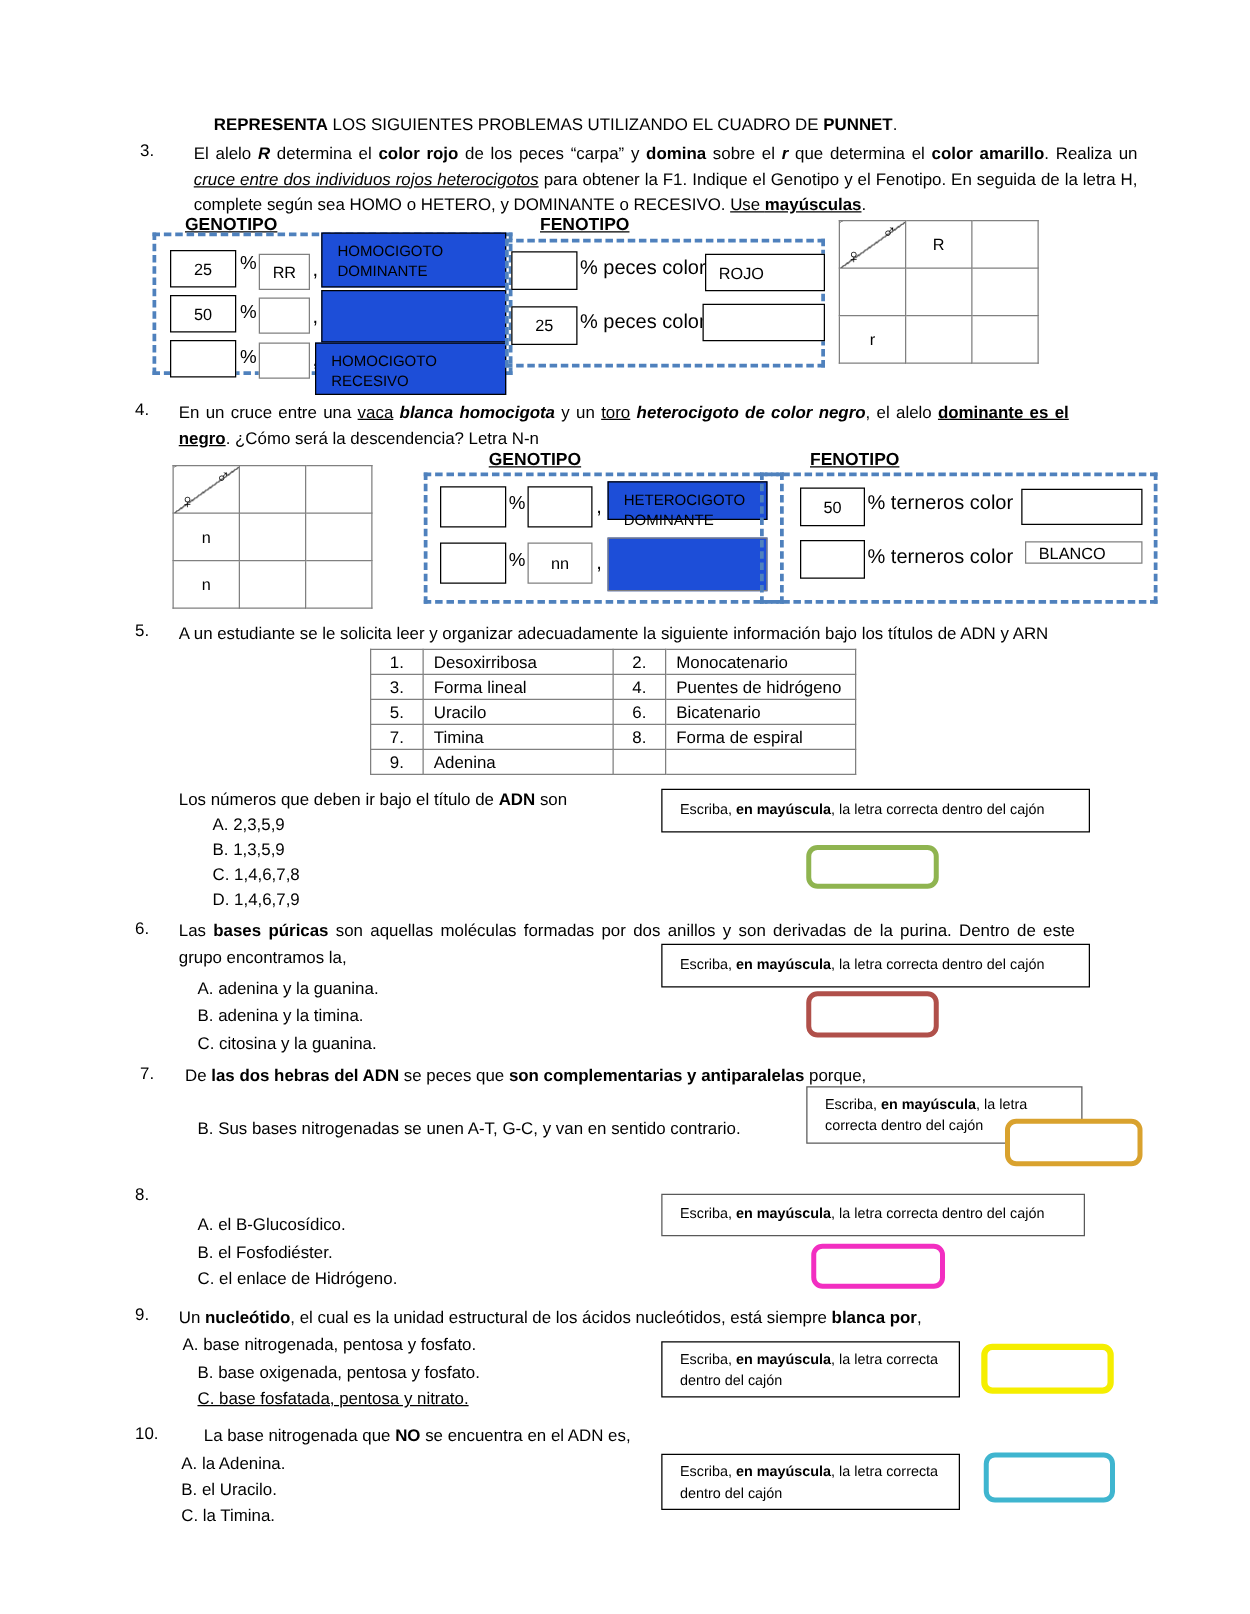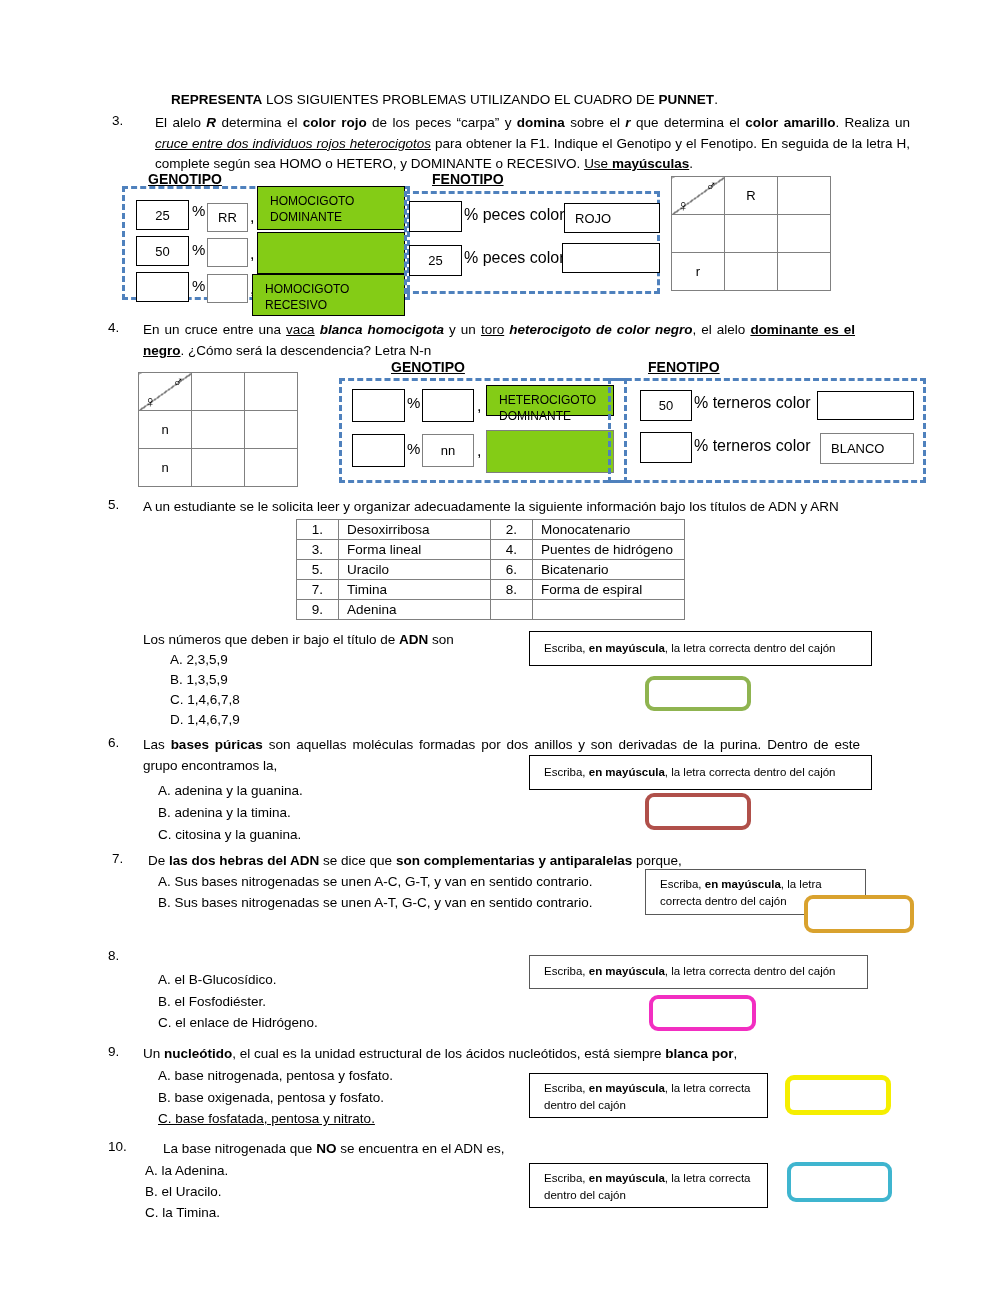--- a/index.html
+++ b/index.html
@@ -42,21 +42,21 @@
     border: 1.4px solid #000000;
     display: flex;
     align-items: center;
     justify-content: center;
     font-size: 13px;
   }
   .inbox.grey { border-color: #808080; }
   .inbox.left { justify-content: flex-start; padding-left: 10px; }
   .labelbox {
     position: absolute;
-    background: #84cc16;
+    background: #1d4ed8;
     border: 1.4px solid #000000;
     font-size: 12px;
     line-height: 1.35;
     padding: 6px 0 0 12px;
   }
   .labelbox.grey { border-color: #7f7f7f; }
   .pctsign { position: absolute; font-size: 15px; }
   .comma  { position: absolute; font-size: 16px; }
   .plaintext { position: absolute; font-size: 16px; white-space: nowrap; }
   .seclabel { position: absolute; font-size: 14px; font-weight: bold; text-decoration: underline; }
@@ -233,21 +233,21 @@
   <div class="labelbox grey" style="left:486px; top:430px; width:128px; height:43px;"></div>
 
   <div class="dashgroup" style="left:608px; top:378px; width:318px; height:105px;"></div>
 
   <div class="inbox" style="left:640px; top:390px; width:52px; height:31px;">50</div>
   <div class="plaintext" style="left:694px; top:394px;">% terneros color</div>
   <div class="inbox left" style="left:817px; top:391px; width:97px; height:29px;"></div>
 
   <div class="inbox" style="left:640px; top:432px; width:52px; height:31px;"></div>
   <div class="plaintext" style="left:694px; top:437px;">% terneros color</div>
-  <div class="inbox left grey" style="left:820px; top:433px; width:94px; height:31px;">BLANCO</div>
+  <div class="inbox left grey" style="left:820px; top:433px; width:94px; height:18px;">BLANCO</div>
 
   <div class="qnum" style="left:108px; top:497px;">5.</div>
   <div class="qbody" style="left:143px; top:497px; width:718px; text-align:left;">A un estudiante se le solicita leer y organizar adecuadamente la siguiente información bajo los títulos de ADN y ARN</div>
 
   <table class="infotable" style="left:296px; top:519px;">
     <tbody>
         <tr>
       <td class="num">1.</td>
       <td class="val">Desoxirribosa</td>
       <td class="num">2.</td>
@@ -298,42 +298,41 @@
   <div class="opt" style="left:158px; top:781px;">A. adenina y la guanina.</div>
   <div class="opt" style="left:158px; top:803px;">B. adenina y la timina.</div>
   <div class="opt" style="left:158px; top:825px;">C. citosina y la guanina.</div>
 
   <div class="instr" style="left:529px; top:755px; width:343px; height:35px;">
     <span><span>Escriba, </span><span class="b">en mayúscula</span><span>, la letra correcta dentro del cajón</span></span>
   </div>
   <div class="ansbox" style="left:645px; top:793px; width:106px; height:37px; border-width:4px; border-color:#b0504a;"></div>
 
   <div class="qnum" style="left:112px; top:851px;">7.</div>
-  <div class="qbody" id="q7-text" style="left:148px; top:851px; width:720px;"><span>De </span><span style="font-weight: bold;">las dos hebras del ADN</span><span>  se dice que </span><span style="font-weight: bold;">son complementarias y antiparalelas</span><span> porque,</span></div>
-  <div class="opt" style="left:158px; top:872px;">A. Sus bases nitrogenadas se unen A-C, G-T, y van en sentido contrario.</div>
+  <div class="qbody" id="q7-text" style="left:148px; top:851px; width:720px;"><span>De </span><span style="font-weight: bold;">las dos hebras del ADN</span><span>  se peces que </span><span style="font-weight: bold;">son complementarias y antiparalelas</span><span> porque,</span></div>
   <div class="opt" style="left:158px; top:893px;">B. Sus bases nitrogenadas se unen A-T, G-C, y van en sentido contrario.</div>
 
   <div class="instr grey" style="left:645px; top:869px; width:221px; height:46px; align-items:flex-start; padding-top:6px;">
     <span><span>Escriba, </span><span class="b">en mayúscula</span><span>, la letra correcta dentro del cajón</span></span>
   </div>
   <div class="ansbox" style="left:804px; top:895px; width:110px; height:38px; border-width:4px; border-color:#d9a22e;"></div>
 
   <div class="qnum" style="left:108px; top:948px;">8.</div>
   <div class="opt" style="left:158px; top:970px;">A. el B-Glucosídico.</div>
   <div class="opt" style="left:158px; top:992px;">B. el Fosfodiéster.</div>
   <div class="opt" style="left:158px; top:1013px;">C. el enlace de Hidrógeno.</div>
 
   <div class="instr grey" style="left:529px; top:955px; width:339px; height:34px;">
     <span><span>Escriba, </span><span class="b">en mayúscula</span><span>, la letra correcta dentro del cajón</span></span>
   </div>
   <div class="ansbox" style="left:649px; top:995px; width:107px; height:36px; border-width:4px; border-color:#f22ec1;"></div>
 
   <div class="qnum" style="left:108px; top:1044px;">9.</div>
   <div class="qbody" id="q9-text" style="left:143px; top:1044px; width:715px;"><span>Un </span><span style="font-weight: bold;">nucleótido</span><span>, el cual es la unidad estructural de los ácidos nucleótidos, está siempre </span><span style="font-weight: bold;">blanca por</span><span>,</span></div>
-  <div class="opt" style="left:158px; top:1066px;">A. base nitrogenada, pentosa y fosfato.</div>
+  <div class="opt" style="left:146px; top:1066px;">A. base nitrogenada, pentosa y fosfato.</div>
   <div class="opt" style="left:158px; top:1088px;">B. base oxigenada, pentosa y fosfato.</div>
   <div class="opt" style="left:158px; top:1109px;text-decoration:underline;">C. base fosfatada, pentosa y nitrato.</div>
 
   <div class="instr" style="left:529px; top:1073px; width:239px; height:45px; align-items:flex-start; padding-top:6px;">
     <span><span>Escriba, </span><span class="b">en mayúscula</span><span>, la letra correcta dentro del cajón</span></span>
   </div>
   <div class="ansbox" style="left:785px; top:1075px; width:106px; height:40px; border-width:5px; border-color:#f5ee00;"></div>
 
   <div class="qnum" style="left:108px; top:1139px;">10.</div>
   <div class="qbody" id="q10-text" style="left:163px; top:1139px; width:600px;"><span>La base nitrogenada que </span><span style="font-weight: bold;">NO</span><span> se encuentra en el ADN es,</span></div>

